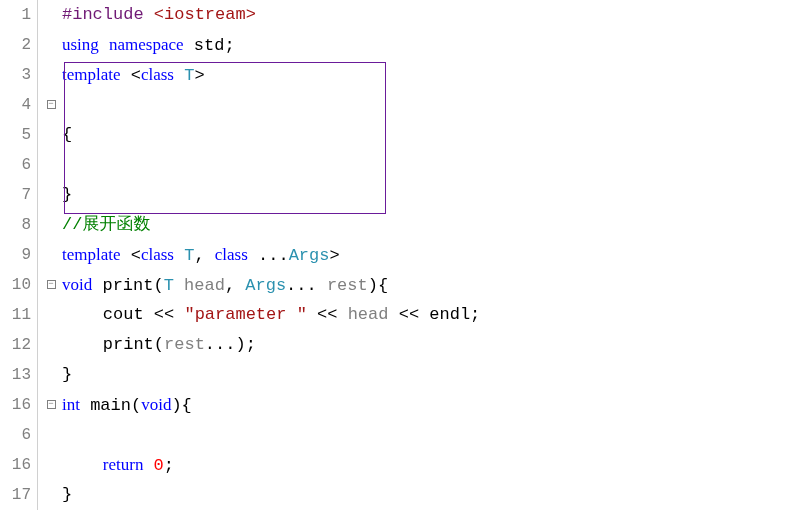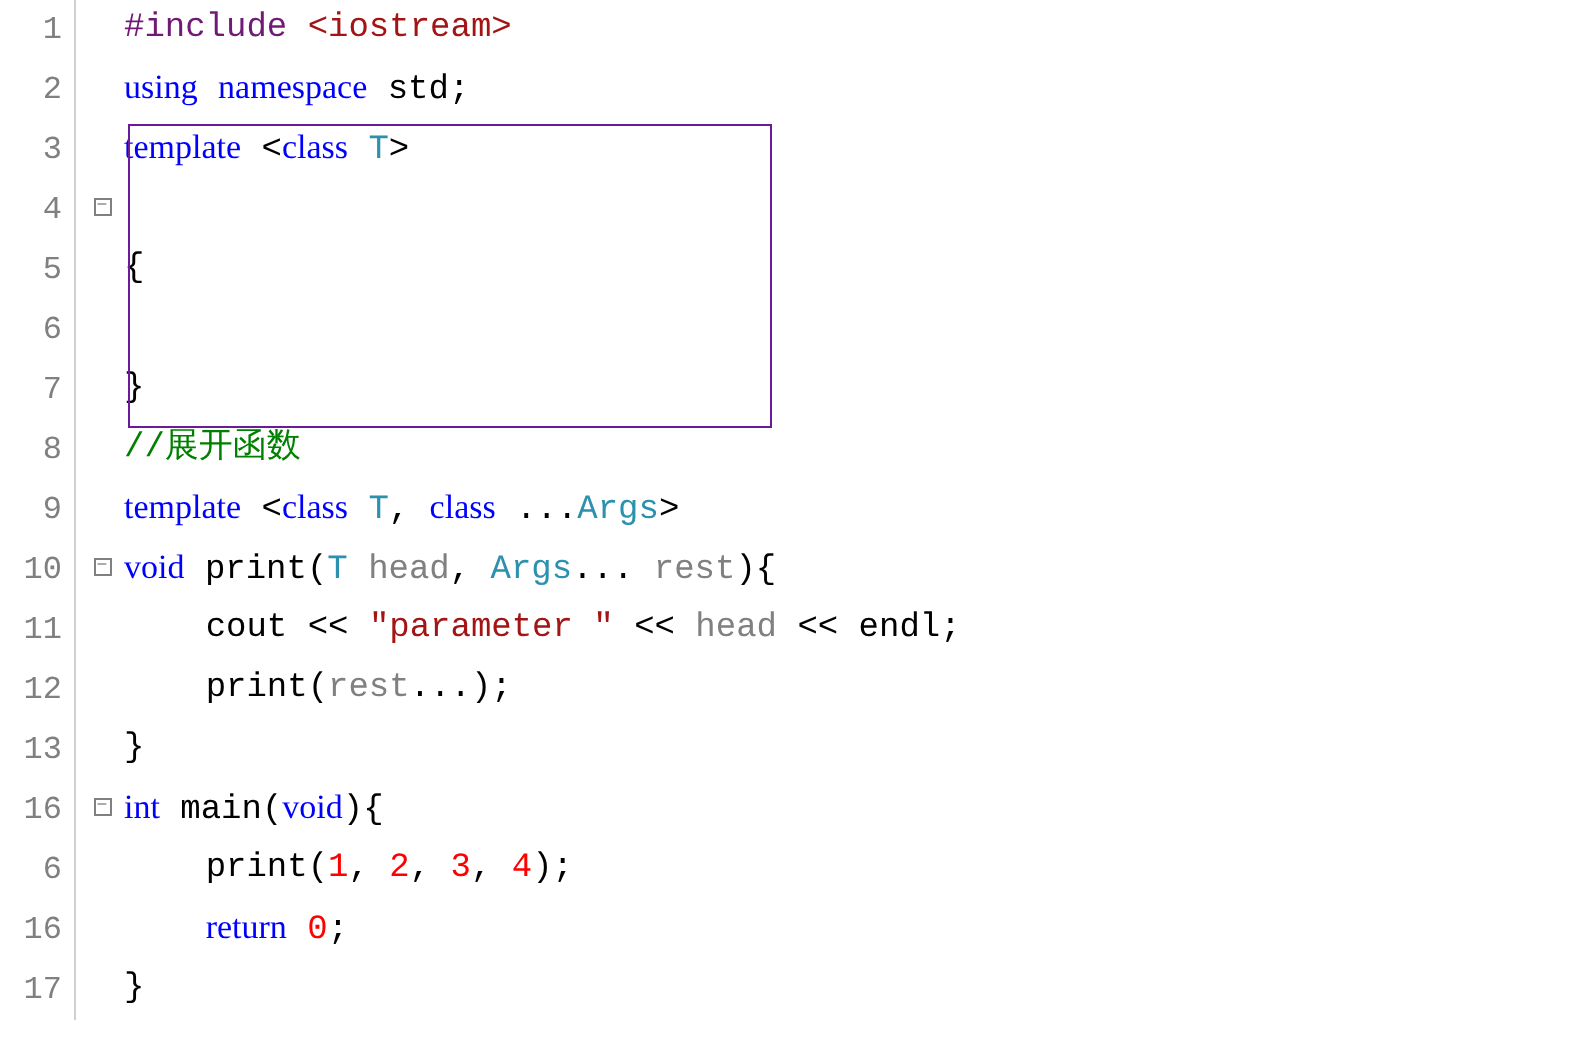--- a/index.html
+++ b/index.html
@@ -200,21 +200,20 @@
     <div class="fold"><span class="fold-box">−</span></div>
     <div class="code"><span class="kw">int</span> <span class="txt">main</span><span class="txt">(</span><span class="kw">void</span><span class="txt">)</span><span class="txt">{</span></div>
   </div>
 
   <div class="line">
     <div class="gutter">6</div>
     <div class="change-bar"></div>
     <div class="fold">
         <div class="fold-line" style="top:0;height:100%;"></div>
       </div>
-    <div class="code">    <span class="txt">print</span><span class="txt">(</span><span class="num">1</span><span class="txt">,</span> <span class="num">2</span><span class="txt">,</span> <span class="num">3</span><span class="txt">,</span> <span class="num">4</span><span class="txt">)</span><span class="txt">;</span></div>
   </div>
 
   <div class="line">
     <div class="gutter">16</div>
     <div class="change-bar"></div>
     <div class="fold">
         <div class="fold-line" style="top:0;height:100%;"></div>
       </div>
     <div class="code">    <span class="kw">return</span> <span class="num">0</span><span class="txt">;</span></div>
   </div>

